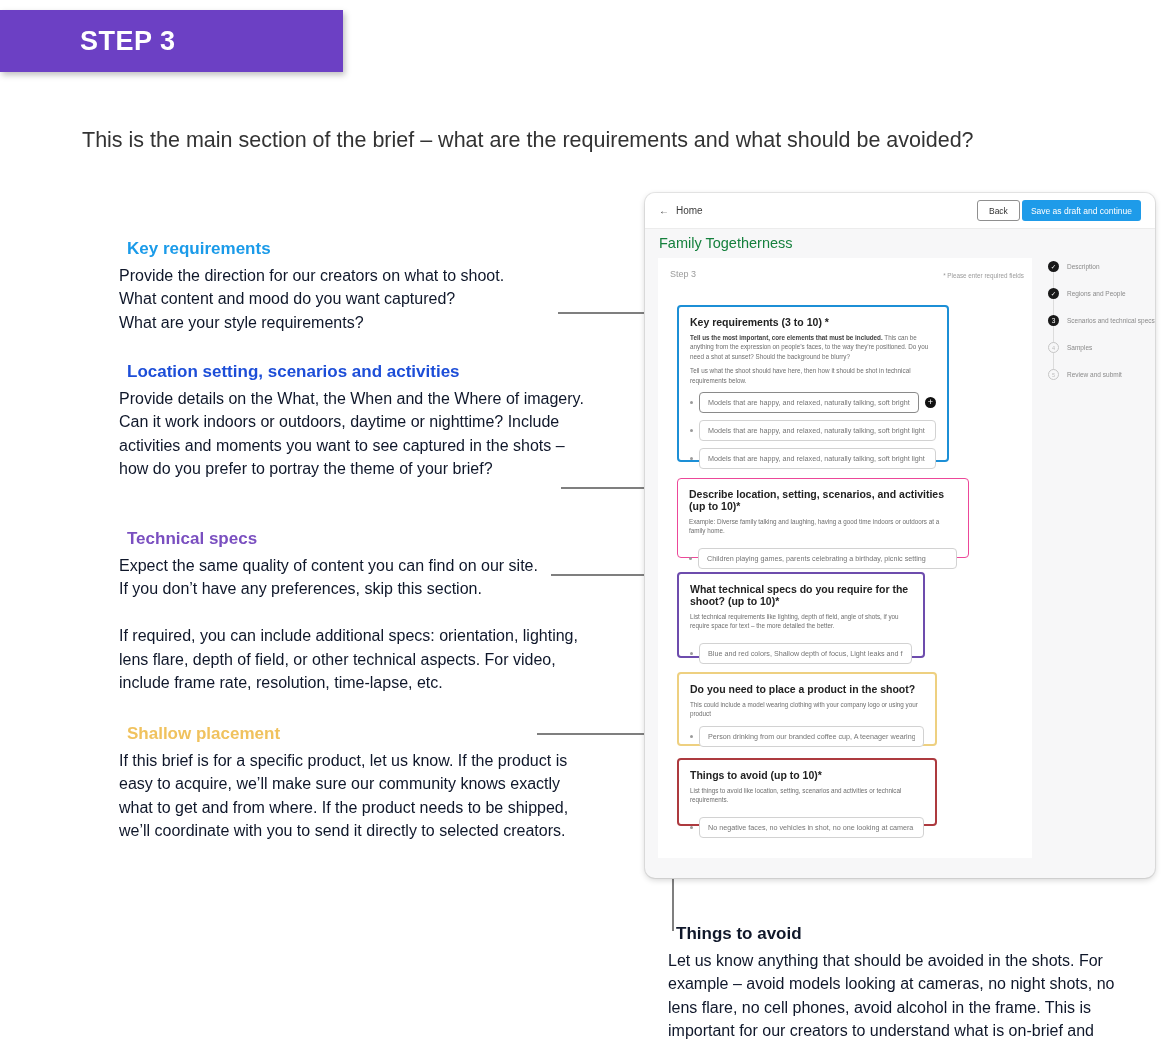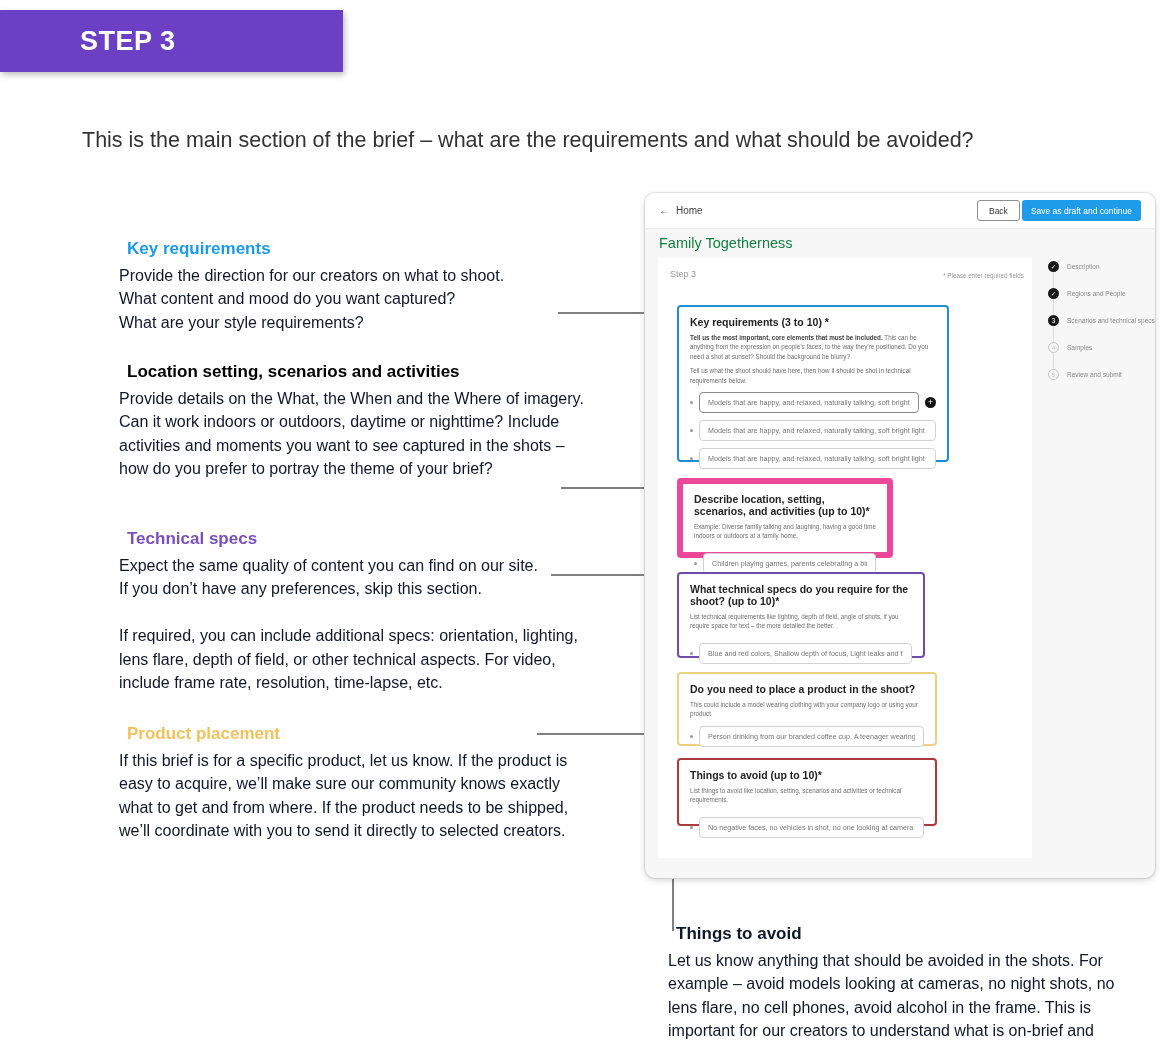--- a/index.html
+++ b/index.html
@@ -12,21 +12,21 @@
             display:flex; align-items:center; }
   .banner span { color:#fff; font-size:27px; font-weight:bold; letter-spacing:.5px; padding-left:80px; }
 
   
   .page-heading { position:absolute; left:82px; top:128px; font-size:21.5px; color:#333; font-weight:normal; }
 
   
   .ann { position:absolute; width:470px; }
   .ann h3 { font-size:17px; margin:0 0 5px 8px; }
   .ann p  { font-size:16px; line-height:23.4px; color:#0f172a; white-space:pre-line; }
-  .c-blue{color:#1b9be9}.c-green{color:#000000}.c-purple{color:#7a4fc0}
+  .c-blue{color:#1b9be9}.c-green{color:#1d4ed8}.c-purple{color:#7a4fc0}
   .c-gold{color:#f0c25e}.c-red{color:#0f172a}
   #ann1{left:119px;top:239px} #ann2{left:119px;top:362px}
   #ann3{left:119px;top:529px;width:480px} #ann4{left:119px;top:724px}
   #ann5{left:668px;top:924px;width:478px;height:116px;overflow:hidden}
 
   
   .conn { position:absolute; background:#7f7f7f; }
   #conn1{left:558px;top:312px;width:87px;height:2px}
   #conn2{left:561px;top:487px;width:84px;height:2px}
   #conn3{left:551px;top:574px;width:94px;height:2px}
@@ -51,21 +51,21 @@
   .panel { position:absolute; left:13px; top:65px; width:374px; height:600px; background:#fff; }
   .step-label-sm { position:absolute; left:12px; top:11px; font-size:9px; color:#9b9b9b; }
   .form-heading  { position:absolute; left:12px; top:25px; font-size:11px; font-weight:bold; color:#1f1f1f; }
   .required-note { position:absolute; right:8px; top:14px; font-size:6.3px; color:#9b9b9b; }
 
   .fbox { position:absolute; left:2px; border-radius:4px; padding:9px 11px; background:#fff;margin-left:17px; }
   .fbox .btitle { font-size:10.5px; font-weight:bold; color:#222; }
   .fbox .bdesc  { font-size:6.3px; color:#6e6e6e; line-height:1.5; margin-top:5px; }
   .fbox .bdesc b { color:#3f3f3f; }
   #box-key   { top:47px;  width:272px; height:157px; border:2px solid #1c8fd6; }
-  #box-loc   { top:220px; width:216px; height:80px;  border:6px solid #ec4899; }
+  #box-loc   { top:220px; width:292px; height:80px;  border:1px solid #ec4899; }
   #box-tech  { top:314px; width:248px; height:86px;  border:2px solid #6d4cad; }
   #box-prod  { top:414px; width:260px; height:74px;  border:2px solid #eed080; }
   #box-avoid { top:500px; width:260px; height:68px;  border:2px solid #ad3a3f; }
 
   .input-row { display:flex; align-items:center; gap:6px; margin-top:7px; }
   .bullet { width:3px; height:3px; border-radius:50%; background:#9a9a9a; flex:0 0 auto; }
   .tiny-input { flex:1; height:21px; border:1px solid #d2d2d2; border-radius:4px;
                 font-size:7.2px; color:#9a9a9a; padding:0 8px; background:#fff;
                 font-family:inherit; outline:none; min-width:0; }
   .tiny-input.focused { border-color:#8a8a8a; }
@@ -104,21 +104,21 @@
   <p>Provide details on the What, the When and the Where of imagery.  Can it work indoors or outdoors, daytime or nighttime?  Include activities and moments you want to see captured in the shots – how do you prefer to portray the theme of your brief?</p>
 </div>
 <div class="ann" id="ann3">
   <h3 class="c-purple">Technical specs</h3>
   <p>Expect the same quality of content you can find on our site.
 If you don’t have any preferences, skip this section.
 
 If required, you can include additional specs: orientation, lighting, lens flare, depth of field, or other technical aspects.  For video, include frame rate, resolution, time-lapse, etc.</p>
 </div>
 <div class="ann" id="ann4">
-  <h3 class="c-gold">Product placement</h3>
+  <h3 class="c-gold">Shallow placement</h3>
   <p>If this brief is for a specific product, let us know.  If the product is easy to acquire, we’ll make sure our community knows exactly what to get and from where.  If the product needs to be shipped, we’ll coordinate with you to send it directly to selected creators.</p>
 </div>
 <div class="ann" id="ann5">
   <h3 class="c-red">Things to avoid</h3>
   <p>Let us know anything that should be avoided in the shots.  For example – avoid models looking at cameras, no night shots, no lens flare, no cell phones, avoid alcohol in the frame. This is important for our creators to understand what is on-brief and</p>
 </div>
 
 <div class="conn" id="conn1"></div>
 <div class="conn" id="conn2"></div>
 <div class="conn" id="conn3"></div>

